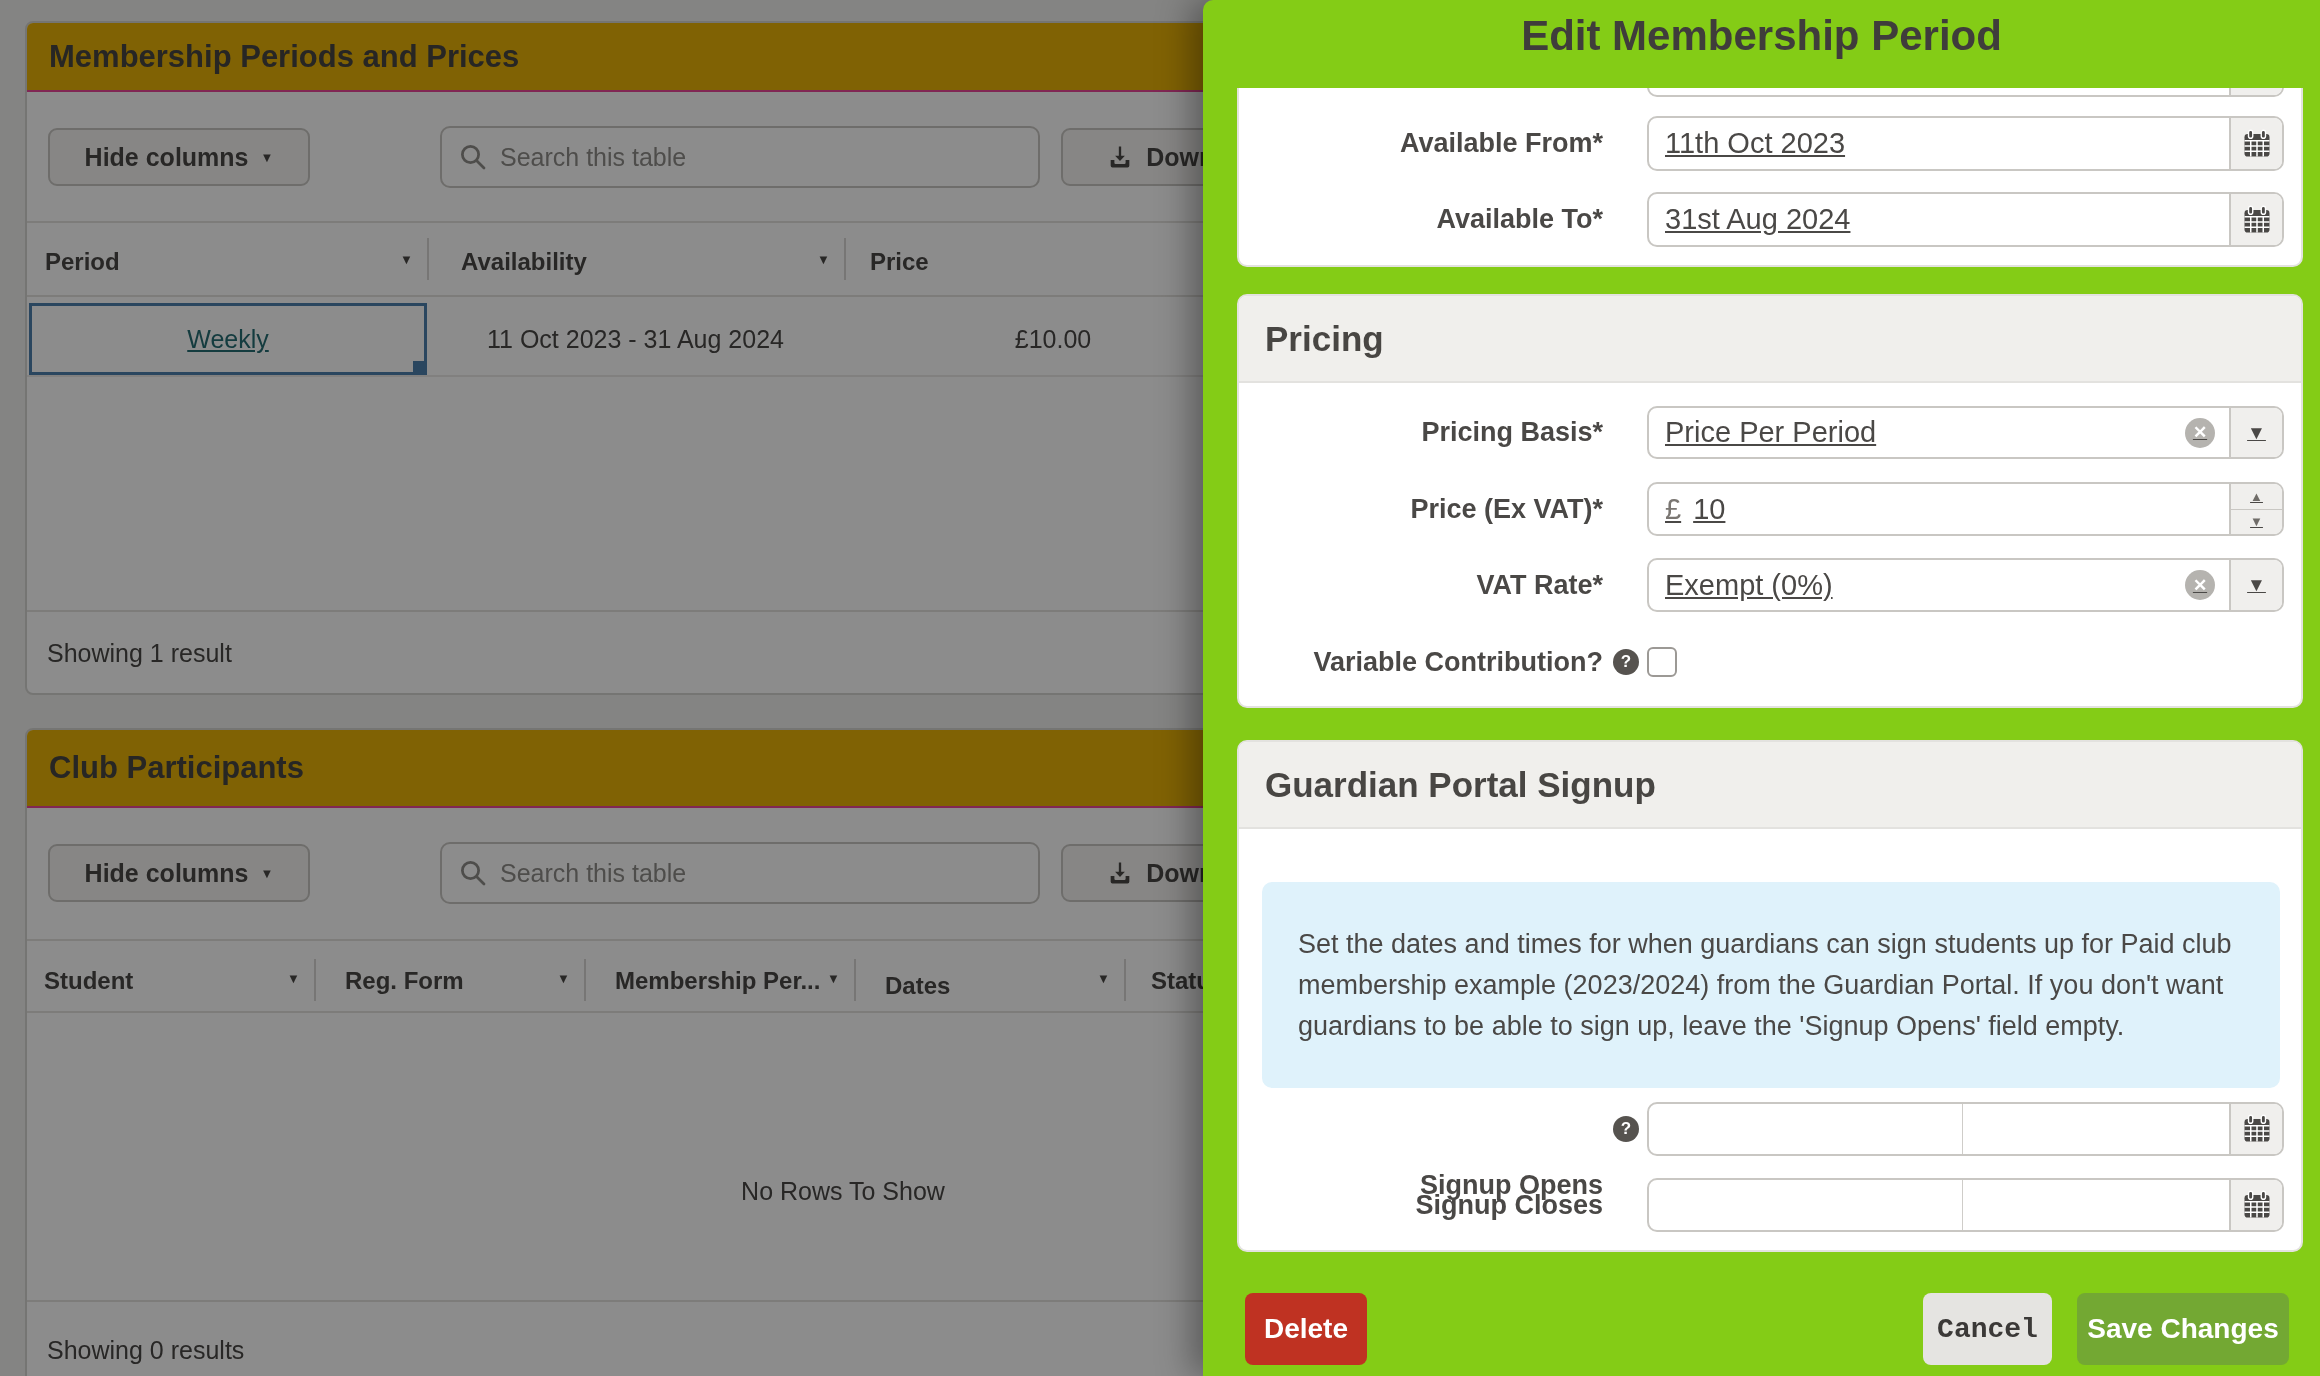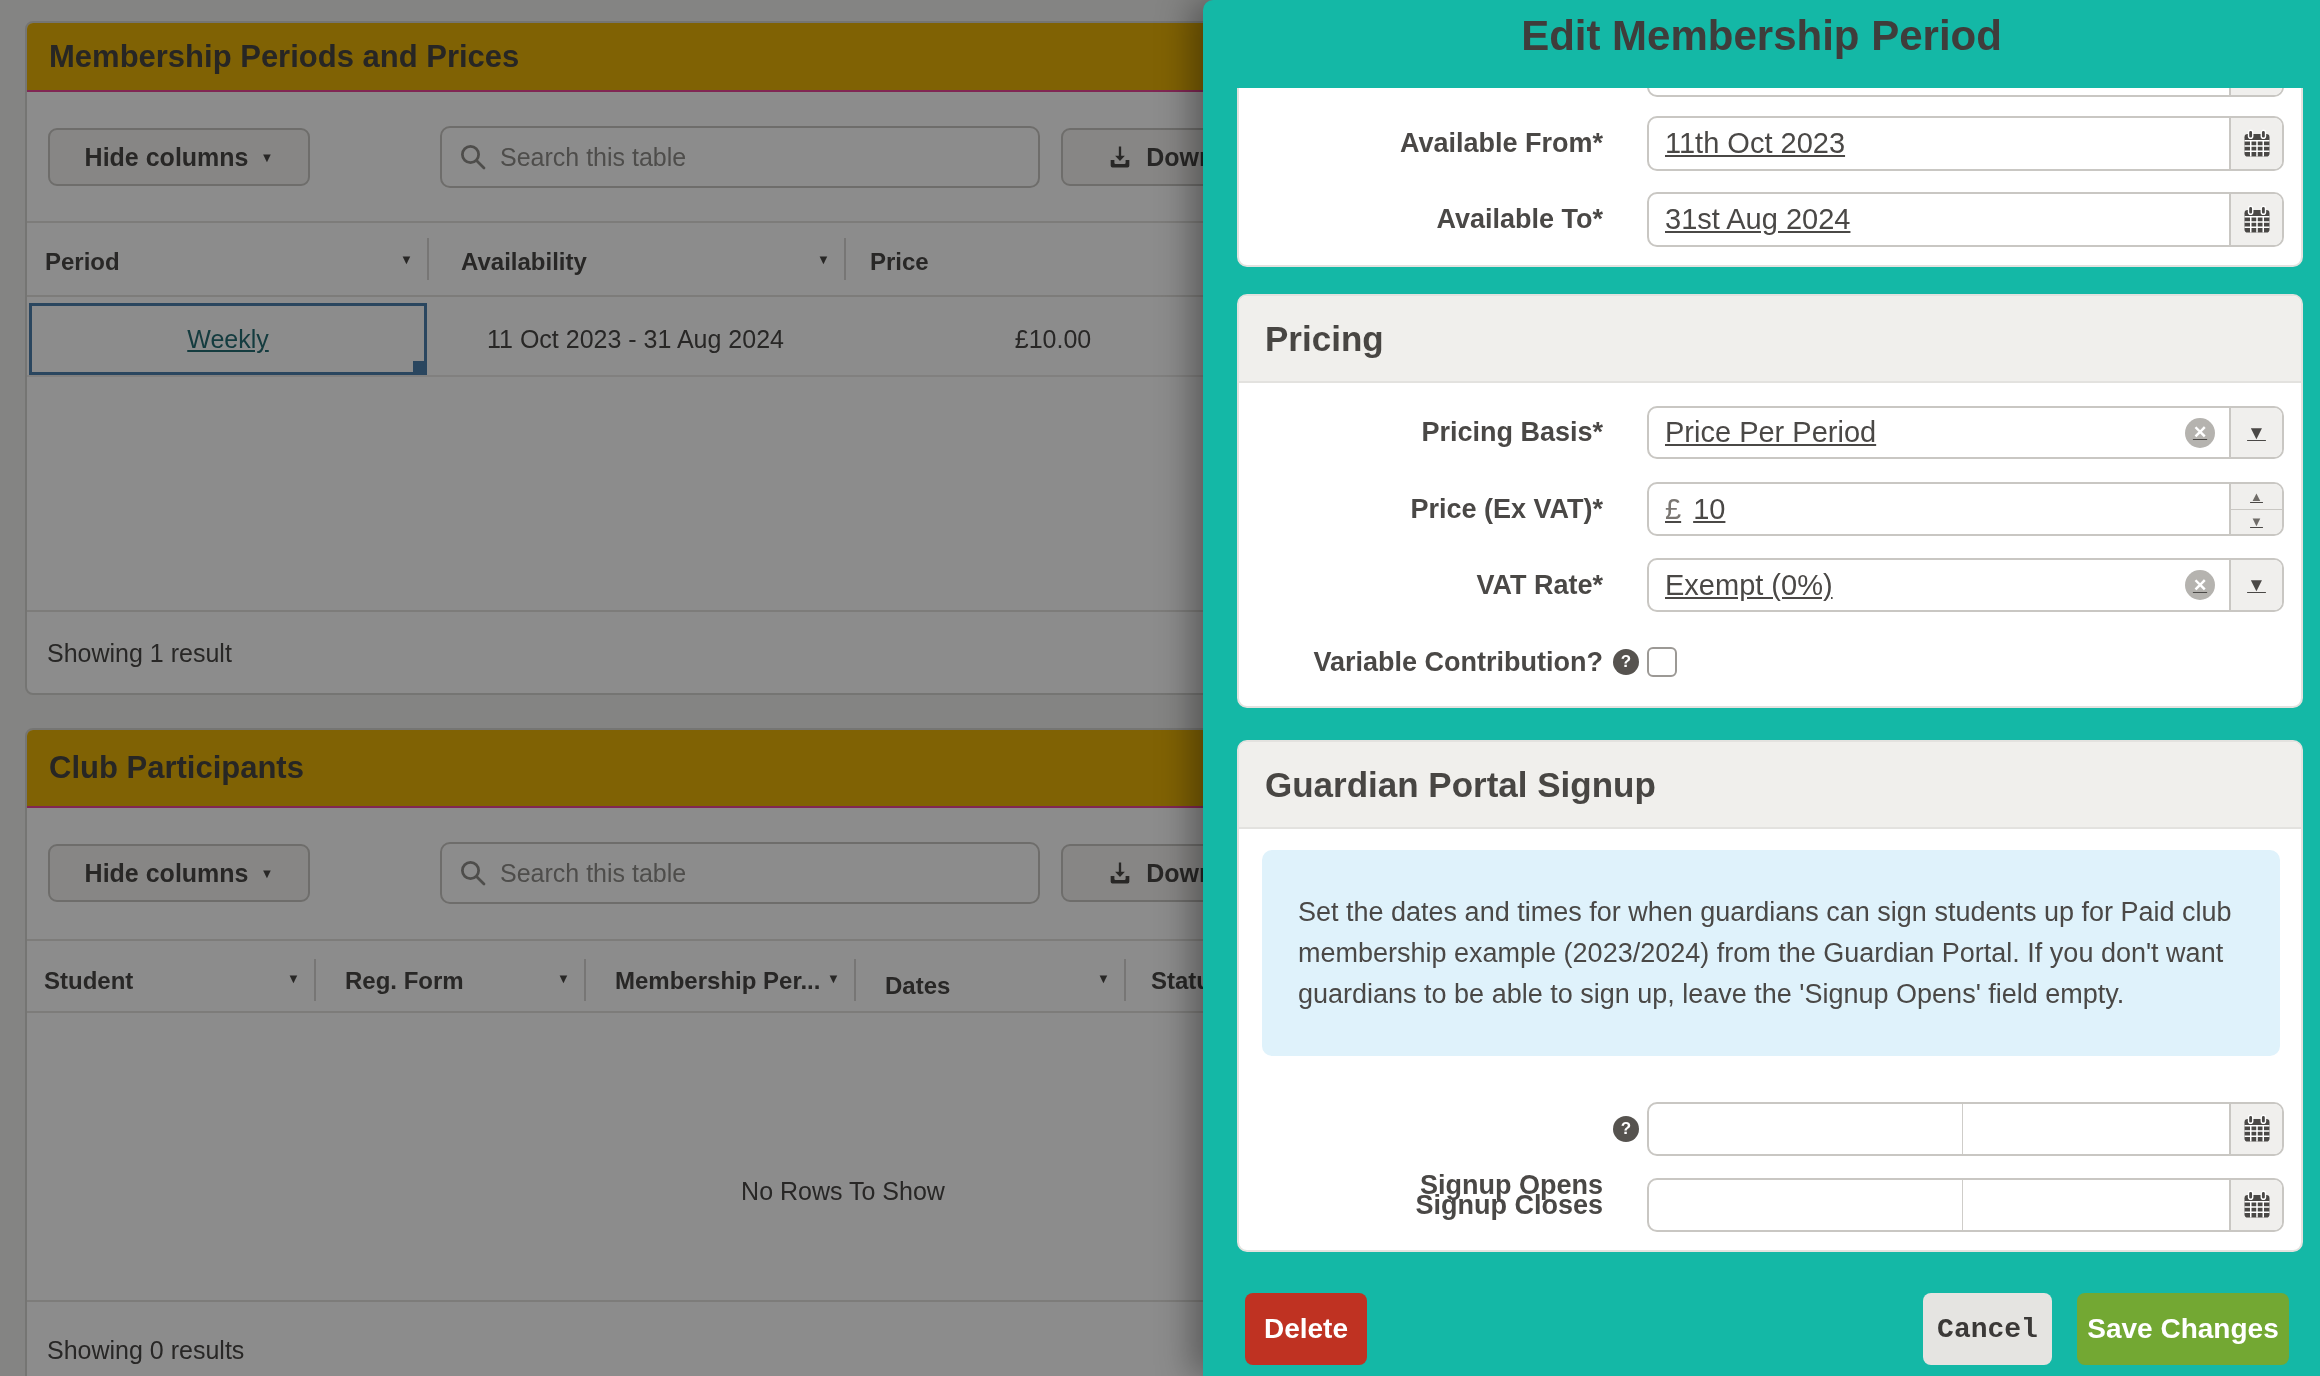--- a/index.html
+++ b/index.html
@@ -24,41 +24,41 @@
   .cell { position:absolute; font-size:25px; color:#4a4846; display:flex; align-items:center; justify-content:center; white-space:nowrap; }
   .footer-text { position:absolute; font-size:25px; color:#4a4846; white-space:nowrap; }
   .sel-box { position:absolute; border:3px solid #4e80ad; display:flex; align-items:center; justify-content:center; }
   .sel-handle { position:absolute; right:-3px; bottom:-3px; width:14px; height:14px; background:#4e80ad; }
   .weekly-link { font-size:25px; color:#266d74; text-decoration:underline; }
 
   
   .dim { position:absolute; inset:0; background:rgba(0,0,0,0.45); z-index:5; }
 
   
-  .modal { position:absolute; top:0; left:1203px; width:1117px; height:1376px; background:#14b8a6; z-index:10; border-top-left-radius:10px; box-shadow:-12px 0 34px rgba(0,0,0,.35); }
+  .modal { position:absolute; top:0; left:1203px; width:1117px; height:1376px; background:#84cc16; z-index:10; border-top-left-radius:10px; box-shadow:-12px 0 34px rgba(0,0,0,.35); }
   .modal-title { position:absolute; top:12px; left:0; right:0; text-align:center; font-size:42px; font-weight:700; color:#3f3d3b; }
   .scrollport { position:absolute; top:88px; left:0; width:1117px; height:1188px; overflow:hidden; }
   .card { position:absolute; background:#fff; border:2px solid #e3e2df; border-radius:10px; }
   .card-hd { position:absolute; left:0; right:0; top:0; height:87px; background:#f0efec; border-bottom:2px solid #e3e2df; border-radius:8px 8px 0 0; display:flex; align-items:center; }
   .card-hd-title { font-size:35px; font-weight:700; color:#484643; padding-left:26px; }
   .lbl { position:absolute; width:360px; left:40px; text-align:right; font-size:27px; font-weight:700; color:#4a4846; line-height:32px; white-space:nowrap; }
   .field { position:absolute; left:444px; width:637px; border:2px solid #c9c7c3; border-radius:10px; background:#fff; display:flex; align-items:stretch; overflow:hidden;text-decoration:underline; }
   .field input { border:none; outline:none; font-size:29px; color:#4a4846; font-family:inherit; padding-left:16px; min-width:0; background:transparent; }
   .field .flex1 { flex:1; }
   .att { width:53px; background:#f0efed; border-left:2px solid #c9c7c3; display:flex; align-items:center; justify-content:center; flex:none; }
   .combo-val { flex:1; display:flex; align-items:center; padding-left:16px; font-size:29px; color:#4a4846; }
   .clear-ic { width:30px; height:30px; border-radius:50%; background:#b5b3af; color:#fff; font-size:17px; font-weight:700; display:flex; align-items:center; justify-content:center; align-self:center; margin-right:14px; flex:none; }
   .dd-caret { font-size:19px; color:#4a4846; }
   .spinner { width:53px; border-left:2px solid #c9c7c3; background:#f0efed; display:flex; flex-direction:column; flex:none; }
   .spinner div { flex:1; display:flex; align-items:center; justify-content:center; font-size:13px; color:#6f6c68; }
   .spinner div + div { border-top:1px solid #c9c7c3; }
   .cur { align-self:center; padding-left:16px; font-size:29px; color:#7a7672; }
   .help-ic { position:absolute; width:26px; height:26px; border-radius:50%; background:#56534f; color:#fff; font-size:17px; font-weight:700; display:flex; align-items:center; justify-content:center; }
   .checkbox { position:absolute; width:30px; height:30px; border:2px solid #9c9995; border-radius:6px; background:#fff; }
-  .info-box { position:absolute; background:#dff2fb; border-radius:10px; display:flex; align-items:center; padding:0 36px; font-size:27px; line-height:41px; color:#4a4846; }
+  .info-box { position:absolute; background:#dff2fb; border-radius:10px; display:flex; align-items:center; padding:0 36px; font-size:27px; line-height:41px; color:#4a4846;margin-top:32px; }
   .split-divider { width:1px; background:#cfcdc9; flex:none; }
   .mbtn { position:absolute; height:72px; border:none; border-radius:8px; font-family:inherit; font-size:28px; font-weight:700; display:flex; align-items:center; justify-content:center; cursor:pointer; }
   .btn-red { background:#bf3222; color:#fff; }
   .btn-gray { background:#e5e4e1; color:#3b3937;font-family:Liberation Mono, monospace; }
   .btn-green { background:#73a833; color:#fff; }
   svg { display:block; }
 </style>
 </head>
 <body>
 

